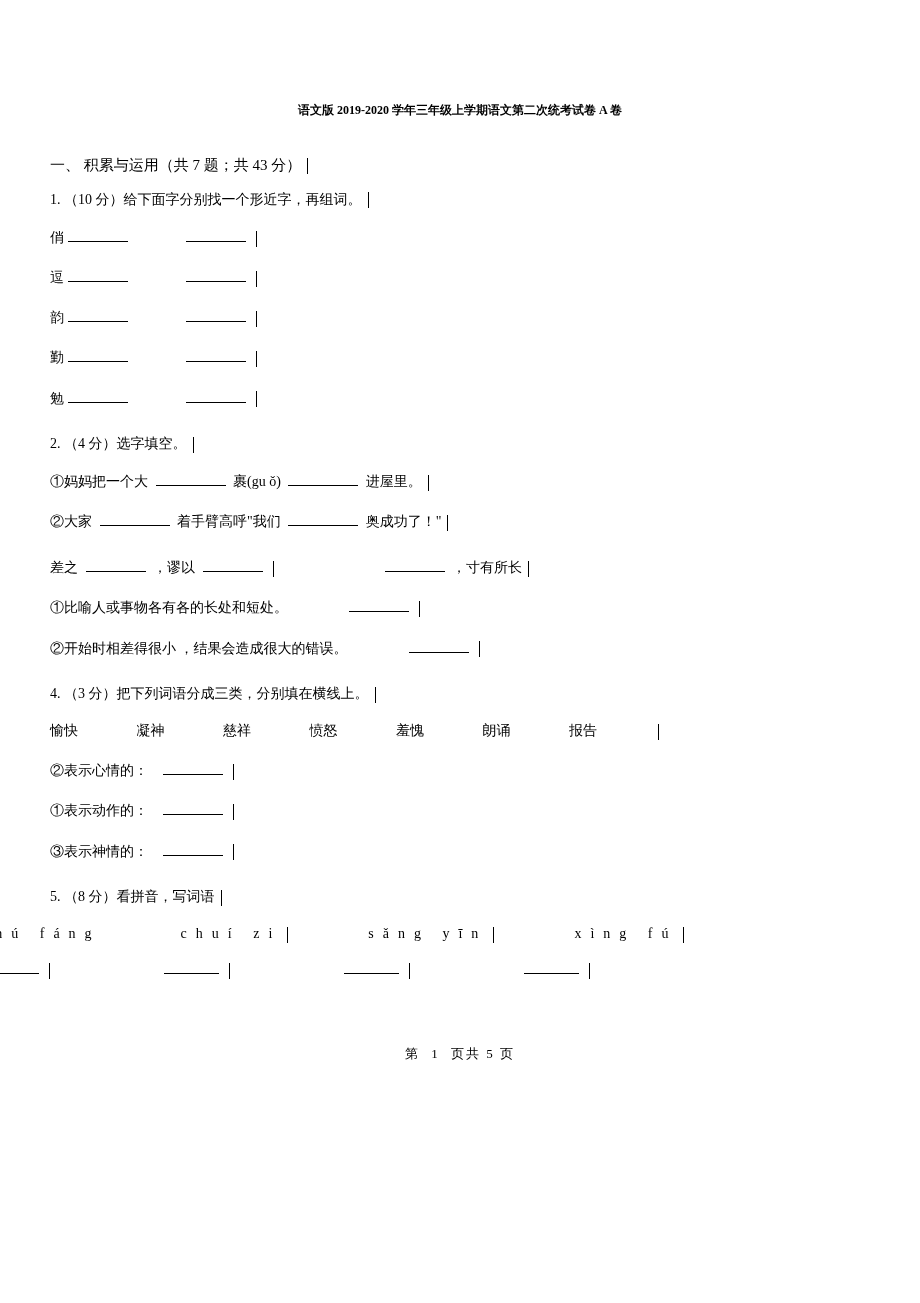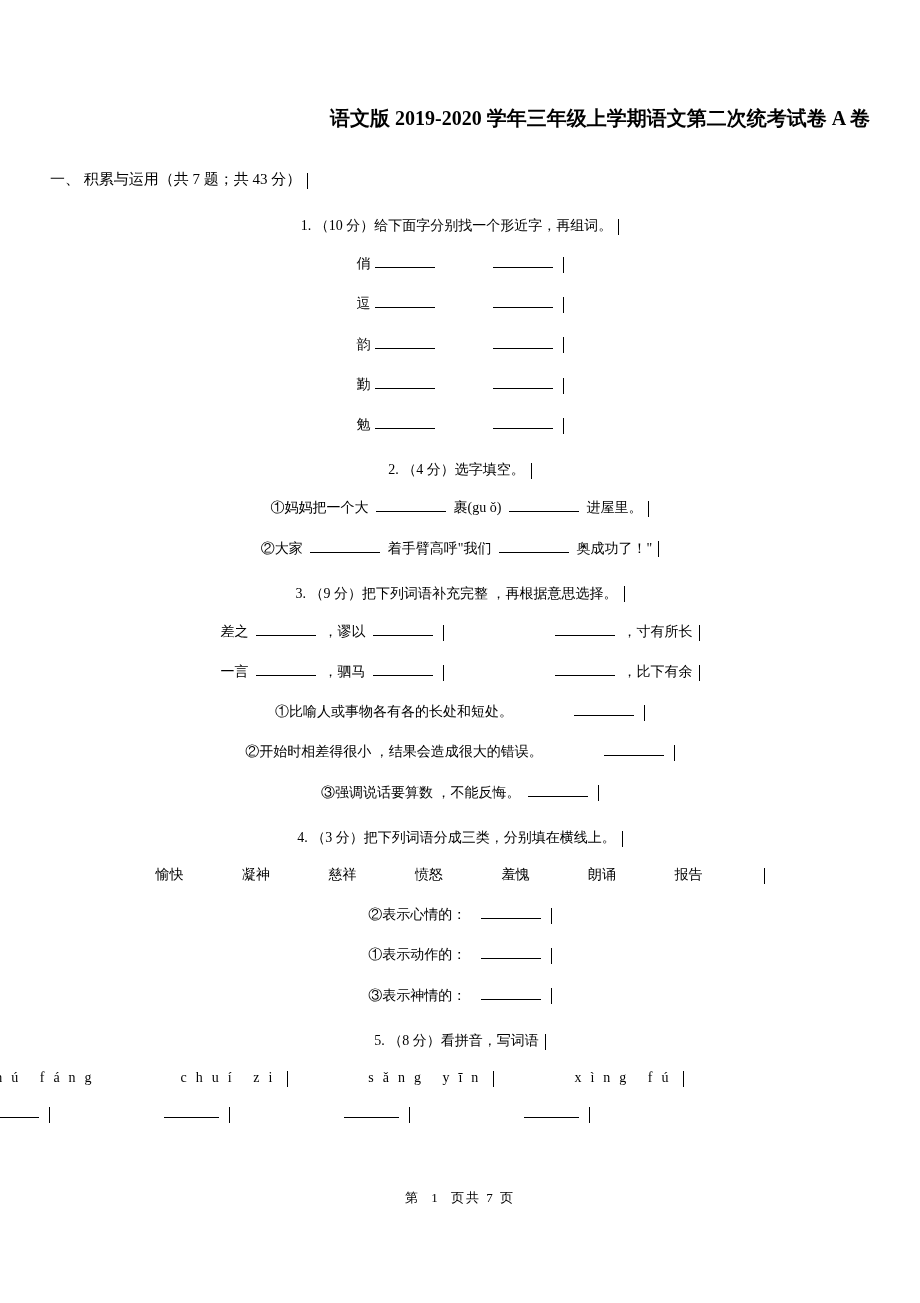--- a/index.html
+++ b/index.html
@@ -7,33 +7,32 @@
       font-family: "SimSun", "Microsoft YaHei", serif;
       background: #fff;
       width: 920px;
       margin: 0 auto;
       padding: 100px 50px 50px 50px;
       font-size: 14px;
       line-height: 1.8;
       color: #000;
     }
     .title {
-      font-size: 20px;
-      text-align: right;
+      font-size: 12px;
+      text-align: center;
       margin-bottom: 30px;
       font-weight: bold;
     }
     .section-header {
       font-size: 15px;
-      margin-bottom: 20px;
+      margin-bottom: 8px;
       margin-top: 10px;
     }
     .question {
       margin-bottom: 20px;
-      text-align: center;
     }
     .q-prompt {
       margin-bottom: 12px;
     }
     .line {
       margin-bottom: 14px;
     }
     .blank {
       display: inline-block;
       border-bottom: 1px solid #000;
@@ -121,53 +120,37 @@
   <div class="line">
     <span>②大家</span>
     <span class="blank blank-wide"></span>
     <span>着手臂高呼"我们</span>
     <span class="blank blank-wide"></span>
     <span>奥成功了！"</span><span class="cursor"></span>
   </div>
 </div>
 
 <div class="question">
-  <div class="q-prompt">
-    <span>3. （9 分）把下列词语补充完整 ，再根据意思选择。</span><span class="cursor"></span>
-  </div>
   <div class="line">
     <span>差之</span>
     <span class="blank"></span>
     <span>，谬以</span>
     <span class="blank"></span><span class="cursor"></span>
     <span class="gap-wide"></span>
     <span class="blank"></span>
     <span>，寸有所长</span><span class="cursor"></span>
   </div>
   <div class="line">
-    <span>一言</span>
-    <span class="blank"></span>
-    <span>，驷马</span>
-    <span class="blank"></span><span class="cursor"></span>
-    <span class="gap-wide"></span>
-    <span class="blank"></span>
-    <span>，比下有余</span><span class="cursor"></span>
-  </div>
-  <div class="line">
     <span>①比喻人或事物各有各的长处和短处。</span>
     <span class="gap"></span>
     <span class="blank"></span><span class="cursor"></span>
   </div>
   <div class="line">
     <span>②开始时相差得很小 ，结果会造成很大的错误。</span>
     <span class="gap"></span>
-    <span class="blank"></span><span class="cursor"></span>
-  </div>
-  <div class="line">
-    <span>③强调说话要算数 ，不能反悔。</span>
     <span class="blank"></span><span class="cursor"></span>
   </div>
 </div>
 
 <div class="question">
   <div class="q-prompt">
     <span>4. （3 分）把下列词语分成三类，分别填在横线上。</span><span class="cursor"></span>
   </div>
   <div class="line word-row">
     <span class="word">愉快</span>
@@ -206,14 +189,14 @@
     <span><span class="blank blank-sm"></span><span class="cursor"></span></span>
     <span><span class="blank blank-sm"></span><span class="cursor"></span></span>
     <span><span class="blank blank-sm"></span><span class="cursor"></span></span>
     <span><span class="blank blank-sm"></span><span class="cursor"></span></span>
   </div>
 </div>
 
 <div class="footer">
   <span>第</span>
   <span class="pn">1</span>
-  <span>页共 7 页</span>
+  <span>页共 5 页</span>
 </div>
 
 </body></html>

